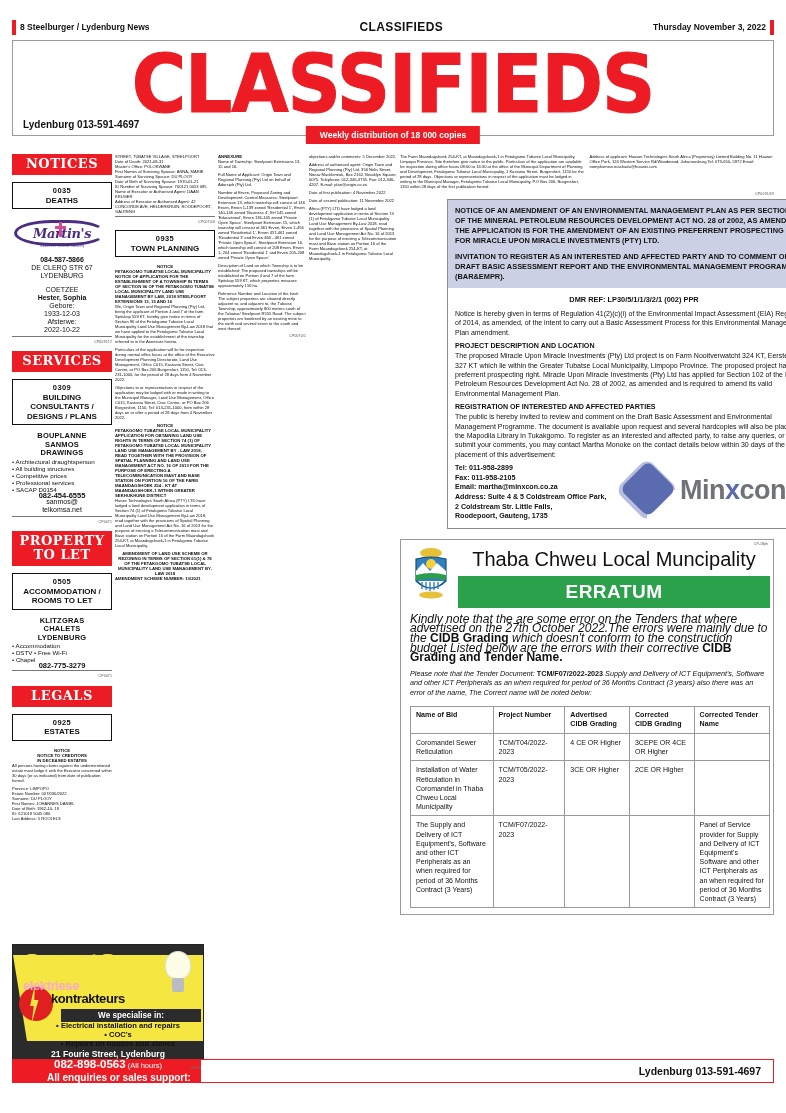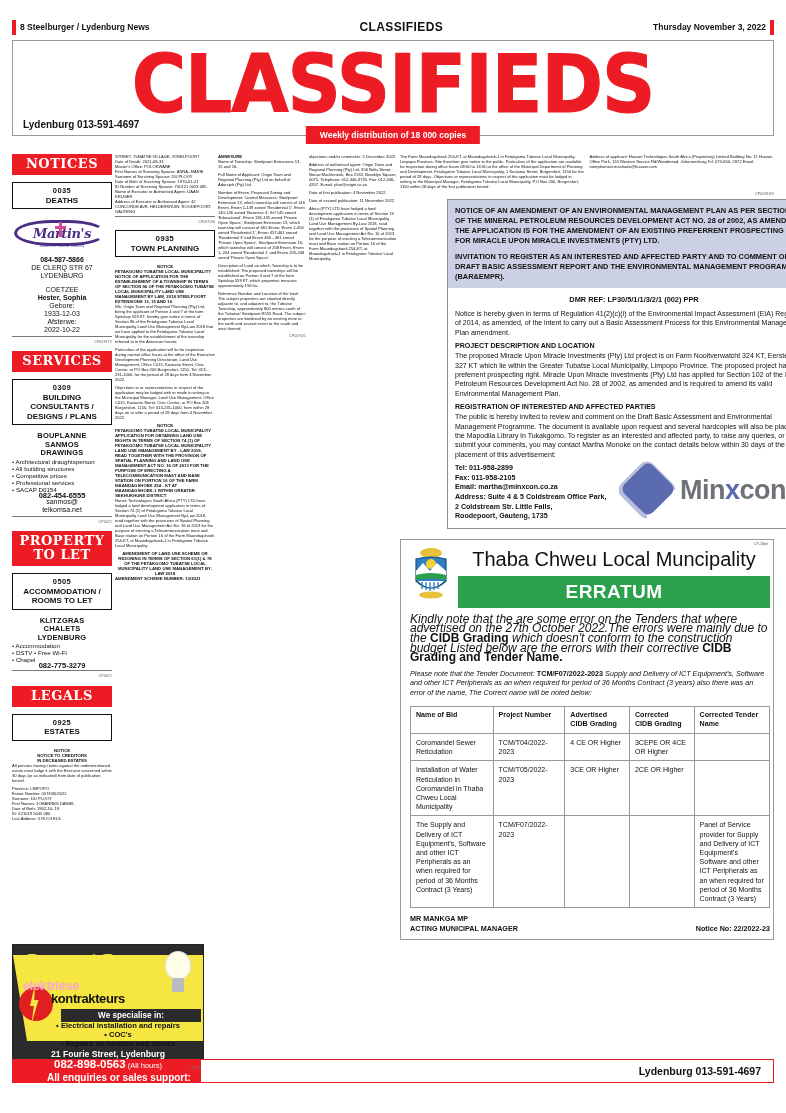--- a/index.html
+++ b/index.html
@@ -500,27 +500,20 @@
             <tr>
               <td>The Supply and Delivery of ICT Equipment's, Software and other ICT Peripherals as an when required for period of 36 Months Contract (3 Years)</td>
               <td>TCM/F07/2022-2023</td>
               <td></td>
               <td></td>
               <td>Panel of Service provider for Supply and Delivery of ICT Equipment's Software and other ICT Peripherals as an when required for  period of 36 Months Contract (3 Years)</td>
             </tr>
           </tbody>
         </table>
 
-        <div class="er-foot">
-          <div class="er-sign">
-            <div>MR MANKGA MP</div>
-            <div>ACTING MUNICIPAL MANAGER</div>
-          </div>
-          <div class="er-no">Notice No: 22/2022-23</div>
-        </div>
       </div>
     </div>
   </div>
 
   <div class="swarts" style="position:absolute; left:12px; top:936px;">
     <div class="sw-yellow"></div>
     <div class="sw-brand">SwartS</div>
     <div class="sw-bulb">
       <div class="glass"></div>
       <div class="base"></div>

